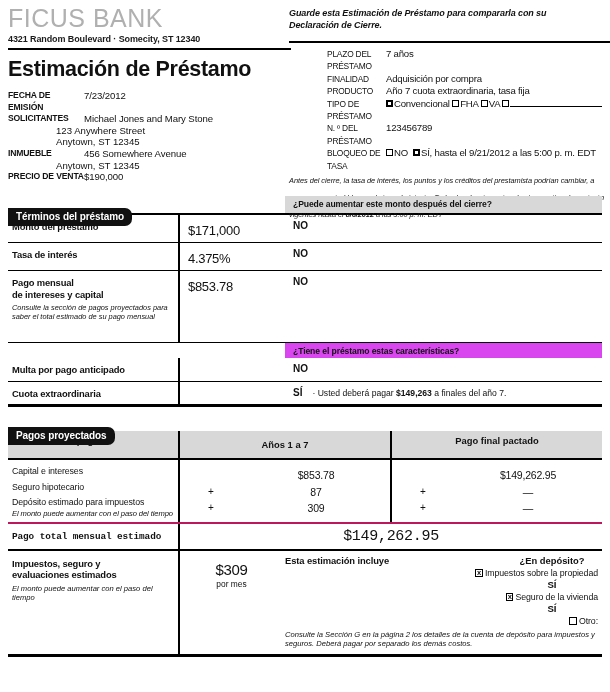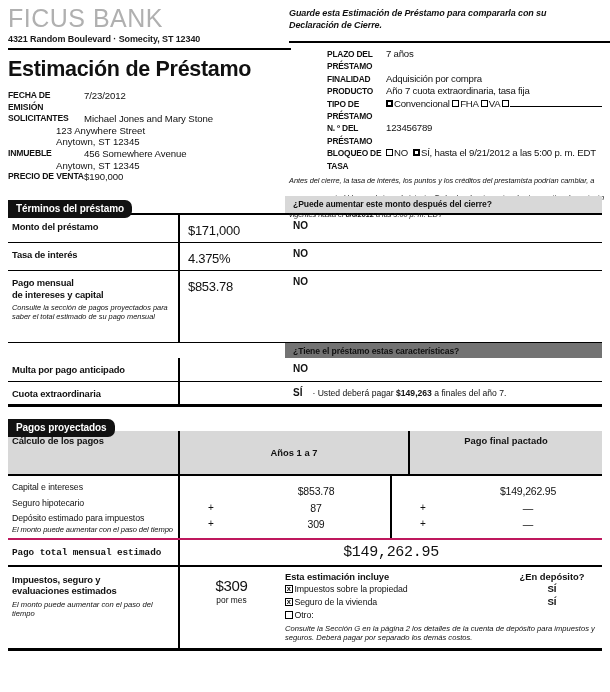--- a/index.html
+++ b/index.html
@@ -39,21 +39,21 @@
   
   .hdr-right {
     position: absolute; left: 281px; top: 0; width: 321px;
   }
   .keep-note {
     font-style: italic; font-weight: bold; font-size: 9px;
     line-height: 11.5px; letter-spacing: -0.1px; padding-top: 8px;
   }
   .rule-right { border-top: 2px solid #000; margin-top: 10px; }
   .rkv { display: flex; font-size: 8.4px; line-height: 12.4px; margin-top: 0; }
-  .rkv .k { width: 97px; font-weight: bold; letter-spacing: -0.2px; flex: none; padding-left: 38px; }
+  .rkv .k { width: 97px; font-weight: normal; letter-spacing: -0.2px; flex: none; padding-left: 38px; }
   .rkv .v { font-size: 9.6px; letter-spacing: -0.2px; white-space: nowrap; }
   .fineprint {
     font-style: italic; font-size: 7.4px; line-height: 17px;
     margin-top: 0; letter-spacing: -0.05px;
   }
   .fineprint b { font-style: italic; font-weight: bold; }
   .cb { display: inline-block; width: 7px; height: 7px; border: 1px solid #000;
         position: relative; top: 0px; margin-right: 1px; }
   .cb.on { background: #000; }
   .cb.on::after {
@@ -63,21 +63,21 @@
   .blankline { display:inline-block; width: 92px; border-bottom: 1px solid #000;
                height: 8px; }
 
   
   .tab {
     background: #111; color: #fff; font-size: 10px; font-weight: bold;
     padding: 3px 8px 4px 8px; border-radius: 0 7px 7px 0;
     display: inline-block; letter-spacing: -0.1px;
   }
   .tabrow { position: relative; height: 17px; }
-  .tabrow .tab { position: absolute; left: 0; top: 4px; }
+  .tabrow .tab { position: absolute; left: 0; top: 12px; }
   .tabrow .gray-right {
     position: absolute; left: 277px; right: 0; top: 0; height: 17px;
     background: #d8d8d8;
   }
   .tabrow .gray-right span {
     font-size: 8.6px; font-weight: bold; padding: 3px 0 0 8px; display: block;
     letter-spacing: -0.1px;
   }
 
   
@@ -89,32 +89,32 @@
   .c-label .sub { font-style: italic; font-size: 7.4px; line-height: 9px; margin-top: 3px; }
   .c-amt { width: 107px; flex: none; border-left: 2px solid #000; padding: 8px 0 4px 8px;
            font-size: 13px; letter-spacing: -0.3px; }
   .c-ans { flex: 1; padding: 5px 0 4px 8px; font-size: 10px; font-weight: bold; }
   .c-ans .note { font-weight: normal; font-size: 8.6px; }
   .c-ans .note b { font-weight: bold; }
 
   .subhead-row { display: flex; }
   .subhead-row .pad { width: 277px; flex: none; }
   .subhead-row .gray {
-    flex: 1; background: #737373; font-size: 8.6px; font-weight: bold;
+    flex: 1; background: #d946ef; font-size: 8.6px; font-weight: bold;
     padding: 3px 0 2px 8px; letter-spacing: -0.1px;
   }
   .vline { position: absolute; left: 170px; top: 0; bottom: 0; width: 2px; background: #000; }
 
   
   .pp { width: 594px; }
   .pp-head { display: flex; background: #d8d8d8; border-bottom: 2px solid #000;}
   .pp-head .h1 { width: 170px; flex: none; font-size: 9.4px; font-weight: bold;
                  padding: 4px 4px 4px 4px; letter-spacing: -0.1px; }
-  .pp-head .h2 { width: 230px; flex: none; font-size: 9.4px; font-weight: bold;
-                 text-align: center; padding: 16px 0; border-left: 2px solid #000; }
+  .pp-head .h2 { width: 212px; flex: none; font-size: 9.4px; font-weight: bold;
+                 text-align: center; padding: 8px 0; border-left: 2px solid #000; }
   .pp-head .h3 { flex: 1; font-size: 9.4px; font-weight: bold;
                  text-align: center; padding: 4px 0; border-left: 2px solid #000; }
   .pp-body { display: flex; border-bottom: 2px solid #be185d; }
   .pp-c1 { width: 170px; flex: none; padding: 6px 4px 4px 4px; }
   .pp-c2 { width: 212px; flex: none; border-left: 2px solid #000; }
   .pp-c3 { flex: 1; border-left: 2px solid #000; }
   .pp-line { font-size: 8.8px; line-height: 11.5px; letter-spacing: -0.1px; }
   .pp-line.it { font-style: italic; font-size: 7.6px; line-height: 9.2px; }
   .num-row { display: flex; height: 15.5px; align-items: flex-start; }
   .num-row .op { width: 62px; text-align: center; font-size: 10px; }
@@ -134,21 +134,21 @@
   .esc-c1 .t { font-size: 9.4px; font-weight: bold; line-height: 11.6px; letter-spacing: -0.15px; }
   .esc-c1 .sub { font-style: italic; font-size: 7.6px; line-height: 9.4px; margin-top: 3px; }
   .esc-c2 { width: 105px; flex: none; border-left: 2px solid #000; text-align: center;
             padding-top: 10px; }
   .esc-c2 .amt { font-size: 15px; letter-spacing: -0.3px; }
   .esc-c2 .per { font-size: 8.4px; margin-top: 1px; }
   .esc-c3 { flex: 1; padding: 4px 4px 5px 2px; }
   .esc-head { display: flex; }
   .esc-head .a { flex: 1; font-size: 9.4px; font-weight: bold; letter-spacing: -0.1px; }
   .esc-head .b { width: 92px; font-size: 9.4px; font-weight: bold; text-align: center; }
-  .esc-item { display: flex; align-items: center; margin-top: 1px; }
+  .esc-item { display: flex; align-items: flex-end; margin-top: 1px; flex-direction: column; }
   .esc-item .a { flex: 1; font-size: 8.8px; line-height: 12px; letter-spacing: -0.1px;}
   .esc-item .b { width: 92px; font-size: 9.6px; font-weight: bold; text-align: center; }
   .cbx { display:inline-block; width: 7.5px; height: 7.5px; border: 1.2px solid #000;
          position: relative; margin-right: 2px; top: 1px; }
   .cbx.on::after {
     content: "x"; position: absolute; left: 0; top: -3.5px; width: 100%;
     font-size: 7.5px; font-weight: bold; text-align: center; line-height: 11px;
   }
   .esc-note { font-style: italic; font-size: 7.6px; line-height: 9.6px; margin-top: 3px; }
 </style>

